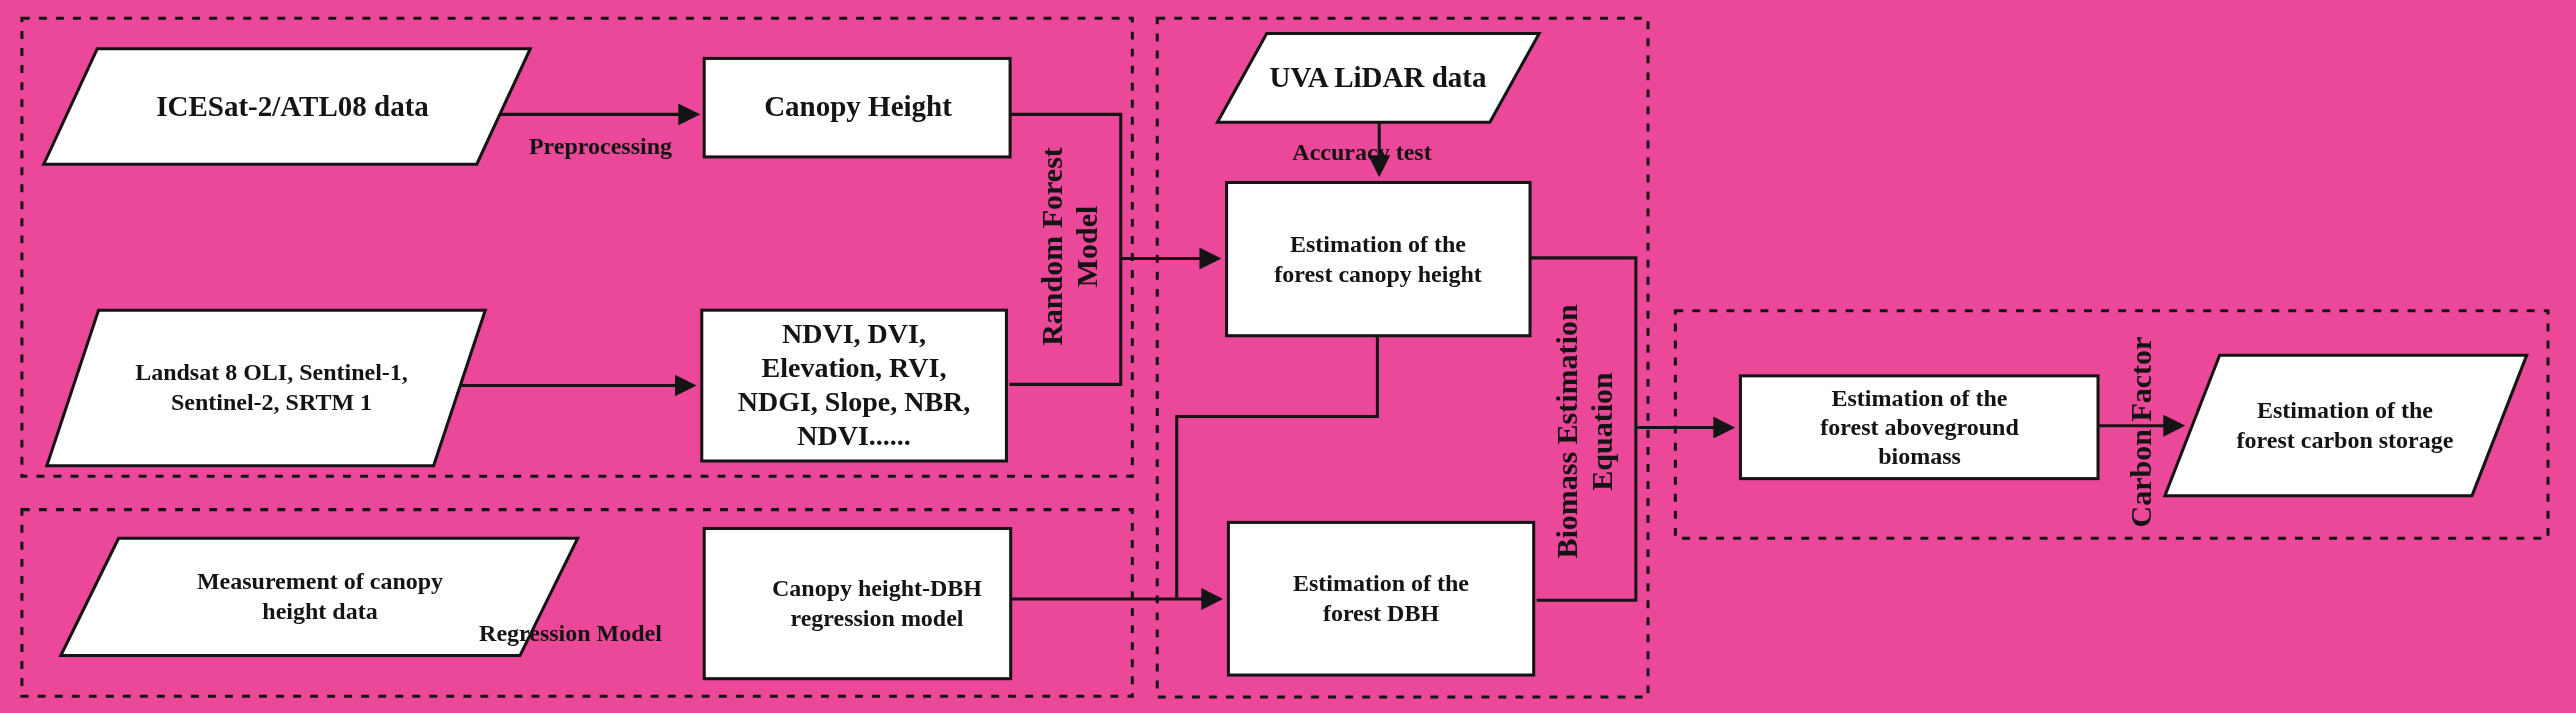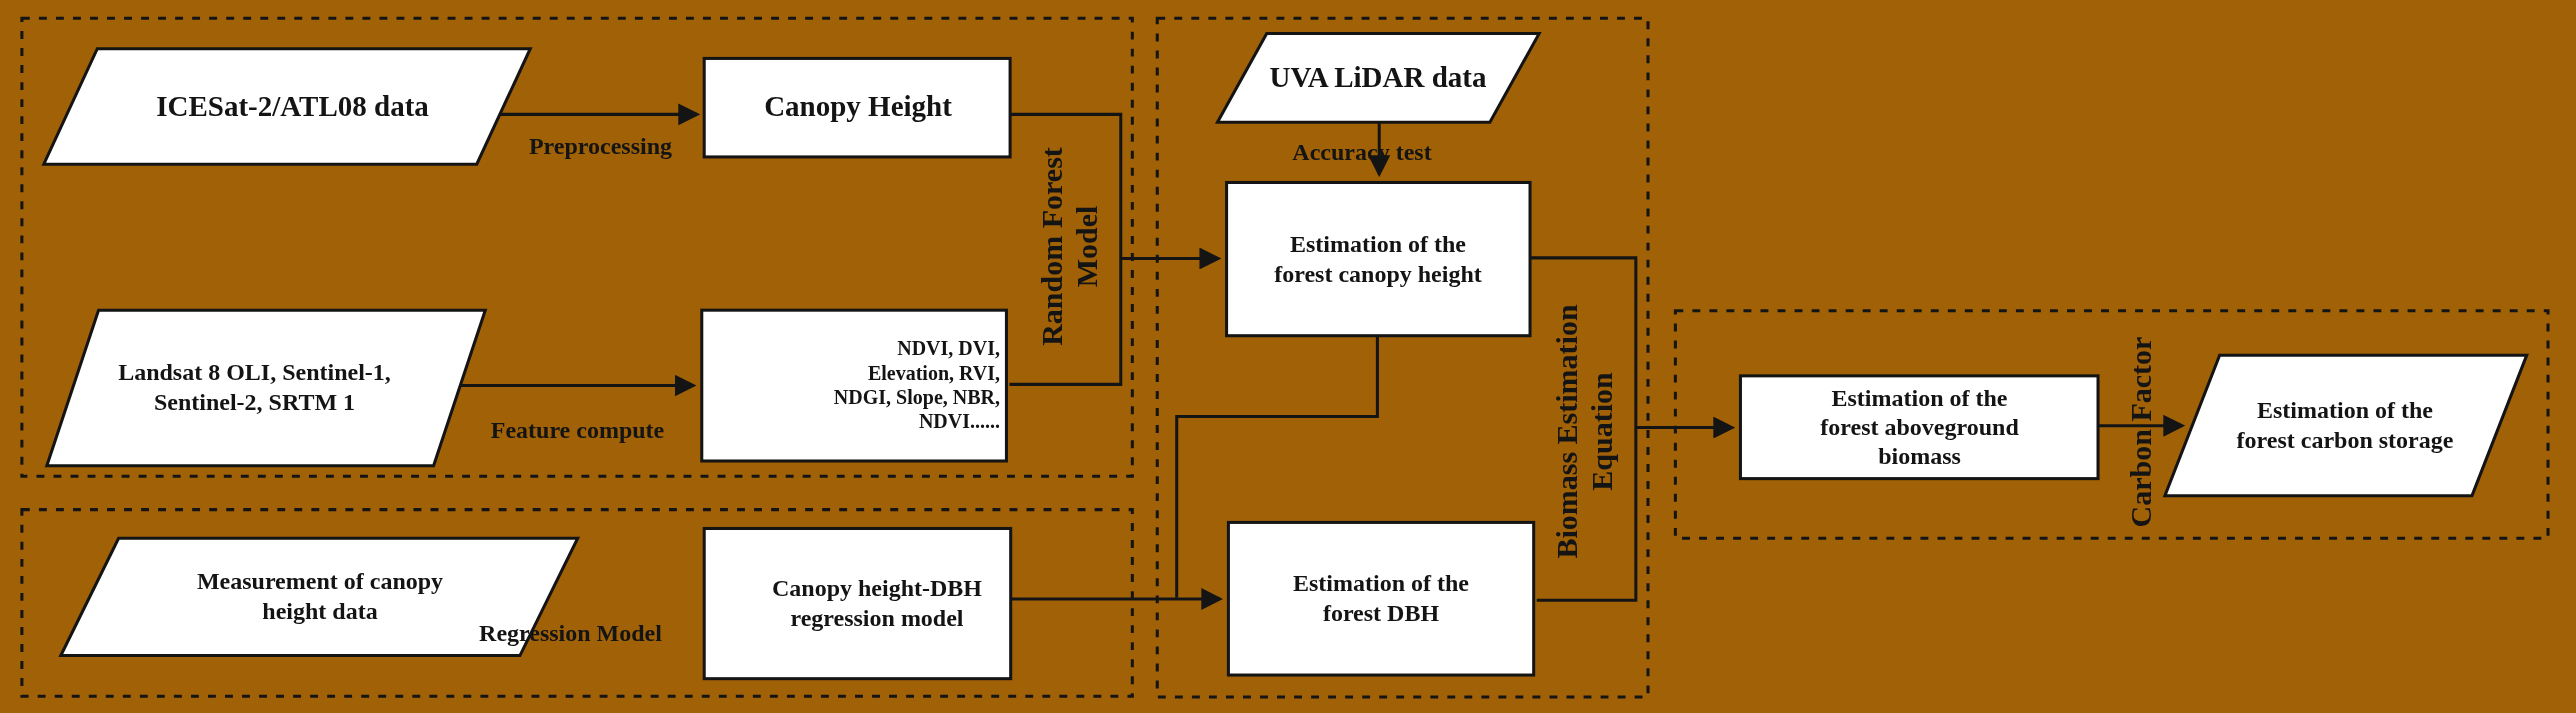--- a/index.html
+++ b/index.html
@@ -1,39 +1,39 @@
 <!DOCTYPE html>
 <html style="font-size:9.7px"><head>
 <meta charset="utf-8">
 <style>
   html, body { margin: 0; padding: 0; background: #ffffff; }
   #canvas {
     position: relative;
     width: 2576px;
     height: 714px;
-    background: #a16207;
+    background: #ec4899;
     font-family: "Liberation Serif", serif;
     color: #141414;
     overflow: hidden;
   }
   #shape-layer { position: absolute; left: 0; top: 0; }
   .lbl {
     position: absolute;
     display: flex;
     flex-direction: column;
     align-items: center;
     justify-content: center;
     text-align: center;
     font-weight: 700;
     font-size: 24px;
     line-height: 1.22;
     white-space: nowrap;
     color: #141414;
   }
-  .s44 { font-size: 20px; align-items: flex-end; }
+  .s44 { font-size: 28px; }
   .s48 { font-size: 29px; }
   .s50 { font-size: 30px; line-height: 1.16; }
   .rot { transform: rotate(-90deg); }
   .shape-stroke { fill: #ffffff; stroke: #141414; stroke-width: 5; }
   .edge { fill: none; stroke: #141414; stroke-width: 5; }
   .dashed-border { fill: none; stroke: #141414; stroke-width: 5; stroke-dasharray: 13 15; }
 </style>
 </head>
 <body>
 
@@ -81,28 +81,25 @@
   </div>
 
   <div class="lbl" style="left:491px; top:130px; width:219px; height:34px;">
     <span>Preprocessing</span>
   </div>
 
   <div class="lbl s48" style="left:712px; top:89px; width:292px; height:36px;">
     <span>Canopy Height</span>
   </div>
 
-  <div class="lbl" style="left:60px; top:351px; width:389px; height:73px;text-align:center;">
+  <div class="lbl" style="left:77px; top:351px; width:389px; height:73px;text-align:center;">
     <span>Landsat 8 OLI, Sentinel-1,</span>
     <span>Sentinel-2, SRTM 1</span>
   </div>
 
-  <div class="lbl" style="left:456px; top:414px; width:243px; height:34px;">
-    <span>Feature compute</span>
-  </div>
 
   <div class="lbl s44" style="left:708px; top:317px; width:292px; height:136px;">
     <span>NDVI, DVI,</span>
     <span>Elevation, RVI,</span>
     <span>NDGI, Slope, NBR,</span>
     <span>NDVI......</span>
   </div>
 
   <div class="lbl s50 rot" style="left:917px; top:209px; width:304px; height:75px;">
     <span>Random Forest</span>

